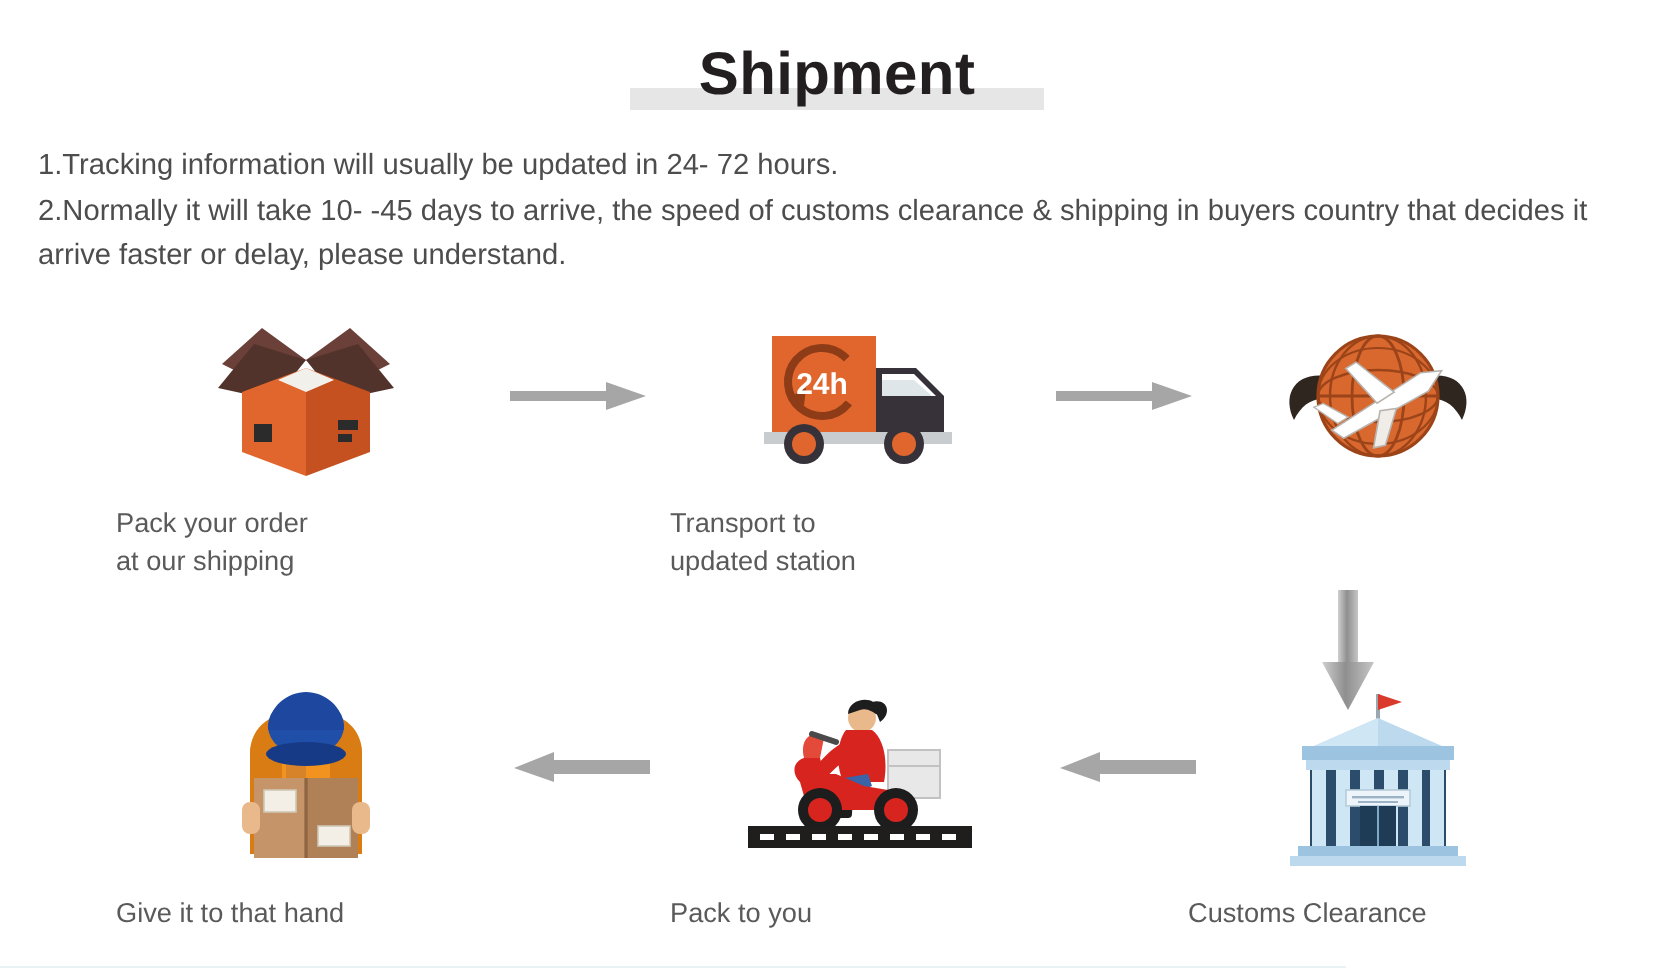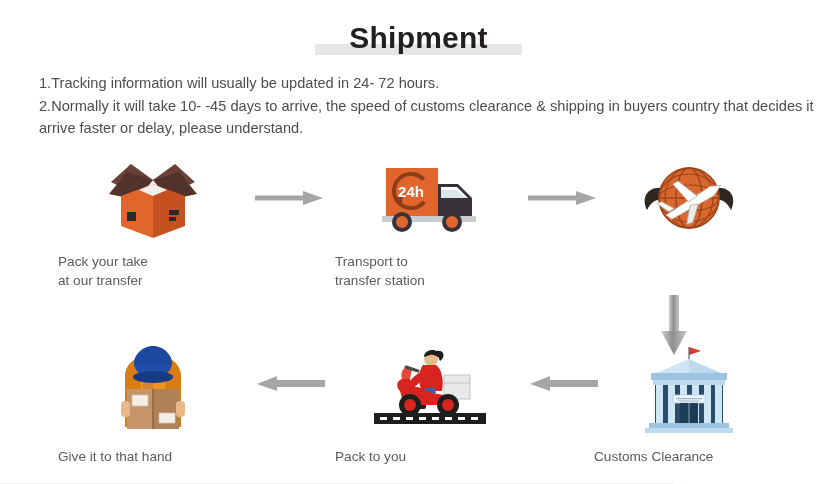--- a/index.html
+++ b/index.html
@@ -48,21 +48,21 @@
     font-size: 30px;
     font-weight: bold;
     color: #231f20;
     letter-spacing: 0.2px;
     line-height: 40px;
   }
 
   
   .notes {
     position: absolute;
-    left: 39px;
+    left: 19px;
     top: 72px;
     width: 790px;
     font-size: 14.6px;
     line-height: 22.5px;
     color: #4d4d4d;
   }
   .notes p { margin: 0; }
 
   
   .flow {
@@ -147,22 +147,22 @@
             <polygon points="52,34 84,46 84,76 52,88" fill="#c4511f"></polygon>
 
             <polygon points="52,34 38,40 52,46 66,40" fill="#f2f0ea"></polygon>
 
             <rect x="26" y="62" width="9" height="9" fill="#2b2b2b"></rect>
             <rect x="68" y="60" width="10" height="5" fill="#2b2b2b"></rect>
             <rect x="68" y="67" width="7" height="4" fill="#2b2b2b"></rect>
           </svg>
         </div>
         <div class="caption">
-          <span>Pack your take</span><br>
-          <span>at our transfer</span>
+          <span>Pack your order</span><br>
+          <span>at our shipping</span>
         </div>
       </div>
 
       <div class="arrow arrow-h arrow-r1">
         <svg class="svgicon" width="70" height="20" viewBox="0 0 70 20">
           <rect x="0" y="7.5" width="52" height="5" fill="#a6a6a6"></rect>
           <polygon points="48,3 68,10 48,17" fill="#a6a6a6"></polygon>
         </svg>
       </div>
 
@@ -183,21 +183,21 @@
             <text x="33" y="47" font-family="'Liberation Sans', sans-serif" font-size="15" font-weight="bold" fill="#ffffff" text-anchor="middle">24h</text>
 
             <circle cx="24" cy="72" r="10" fill="#37323a"></circle>
             <circle cx="24" cy="72" r="6" fill="#e0662e"></circle>
             <circle cx="74" cy="72" r="10" fill="#37323a"></circle>
             <circle cx="74" cy="72" r="6" fill="#e0662e"></circle>
           </svg>
         </div>
         <div class="caption">
           <span>Transport to</span><br>
-          <span>transfer station</span>
+          <span>updated station</span>
         </div>
       </div>
 
       <div class="arrow arrow-h arrow-r2">
         <svg class="svgicon" width="70" height="20" viewBox="0 0 70 20">
           <rect x="0" y="7.5" width="52" height="5" fill="#a6a6a6"></rect>
           <polygon points="48,3 68,10 48,17" fill="#a6a6a6"></polygon>
         </svg>
       </div>
 

